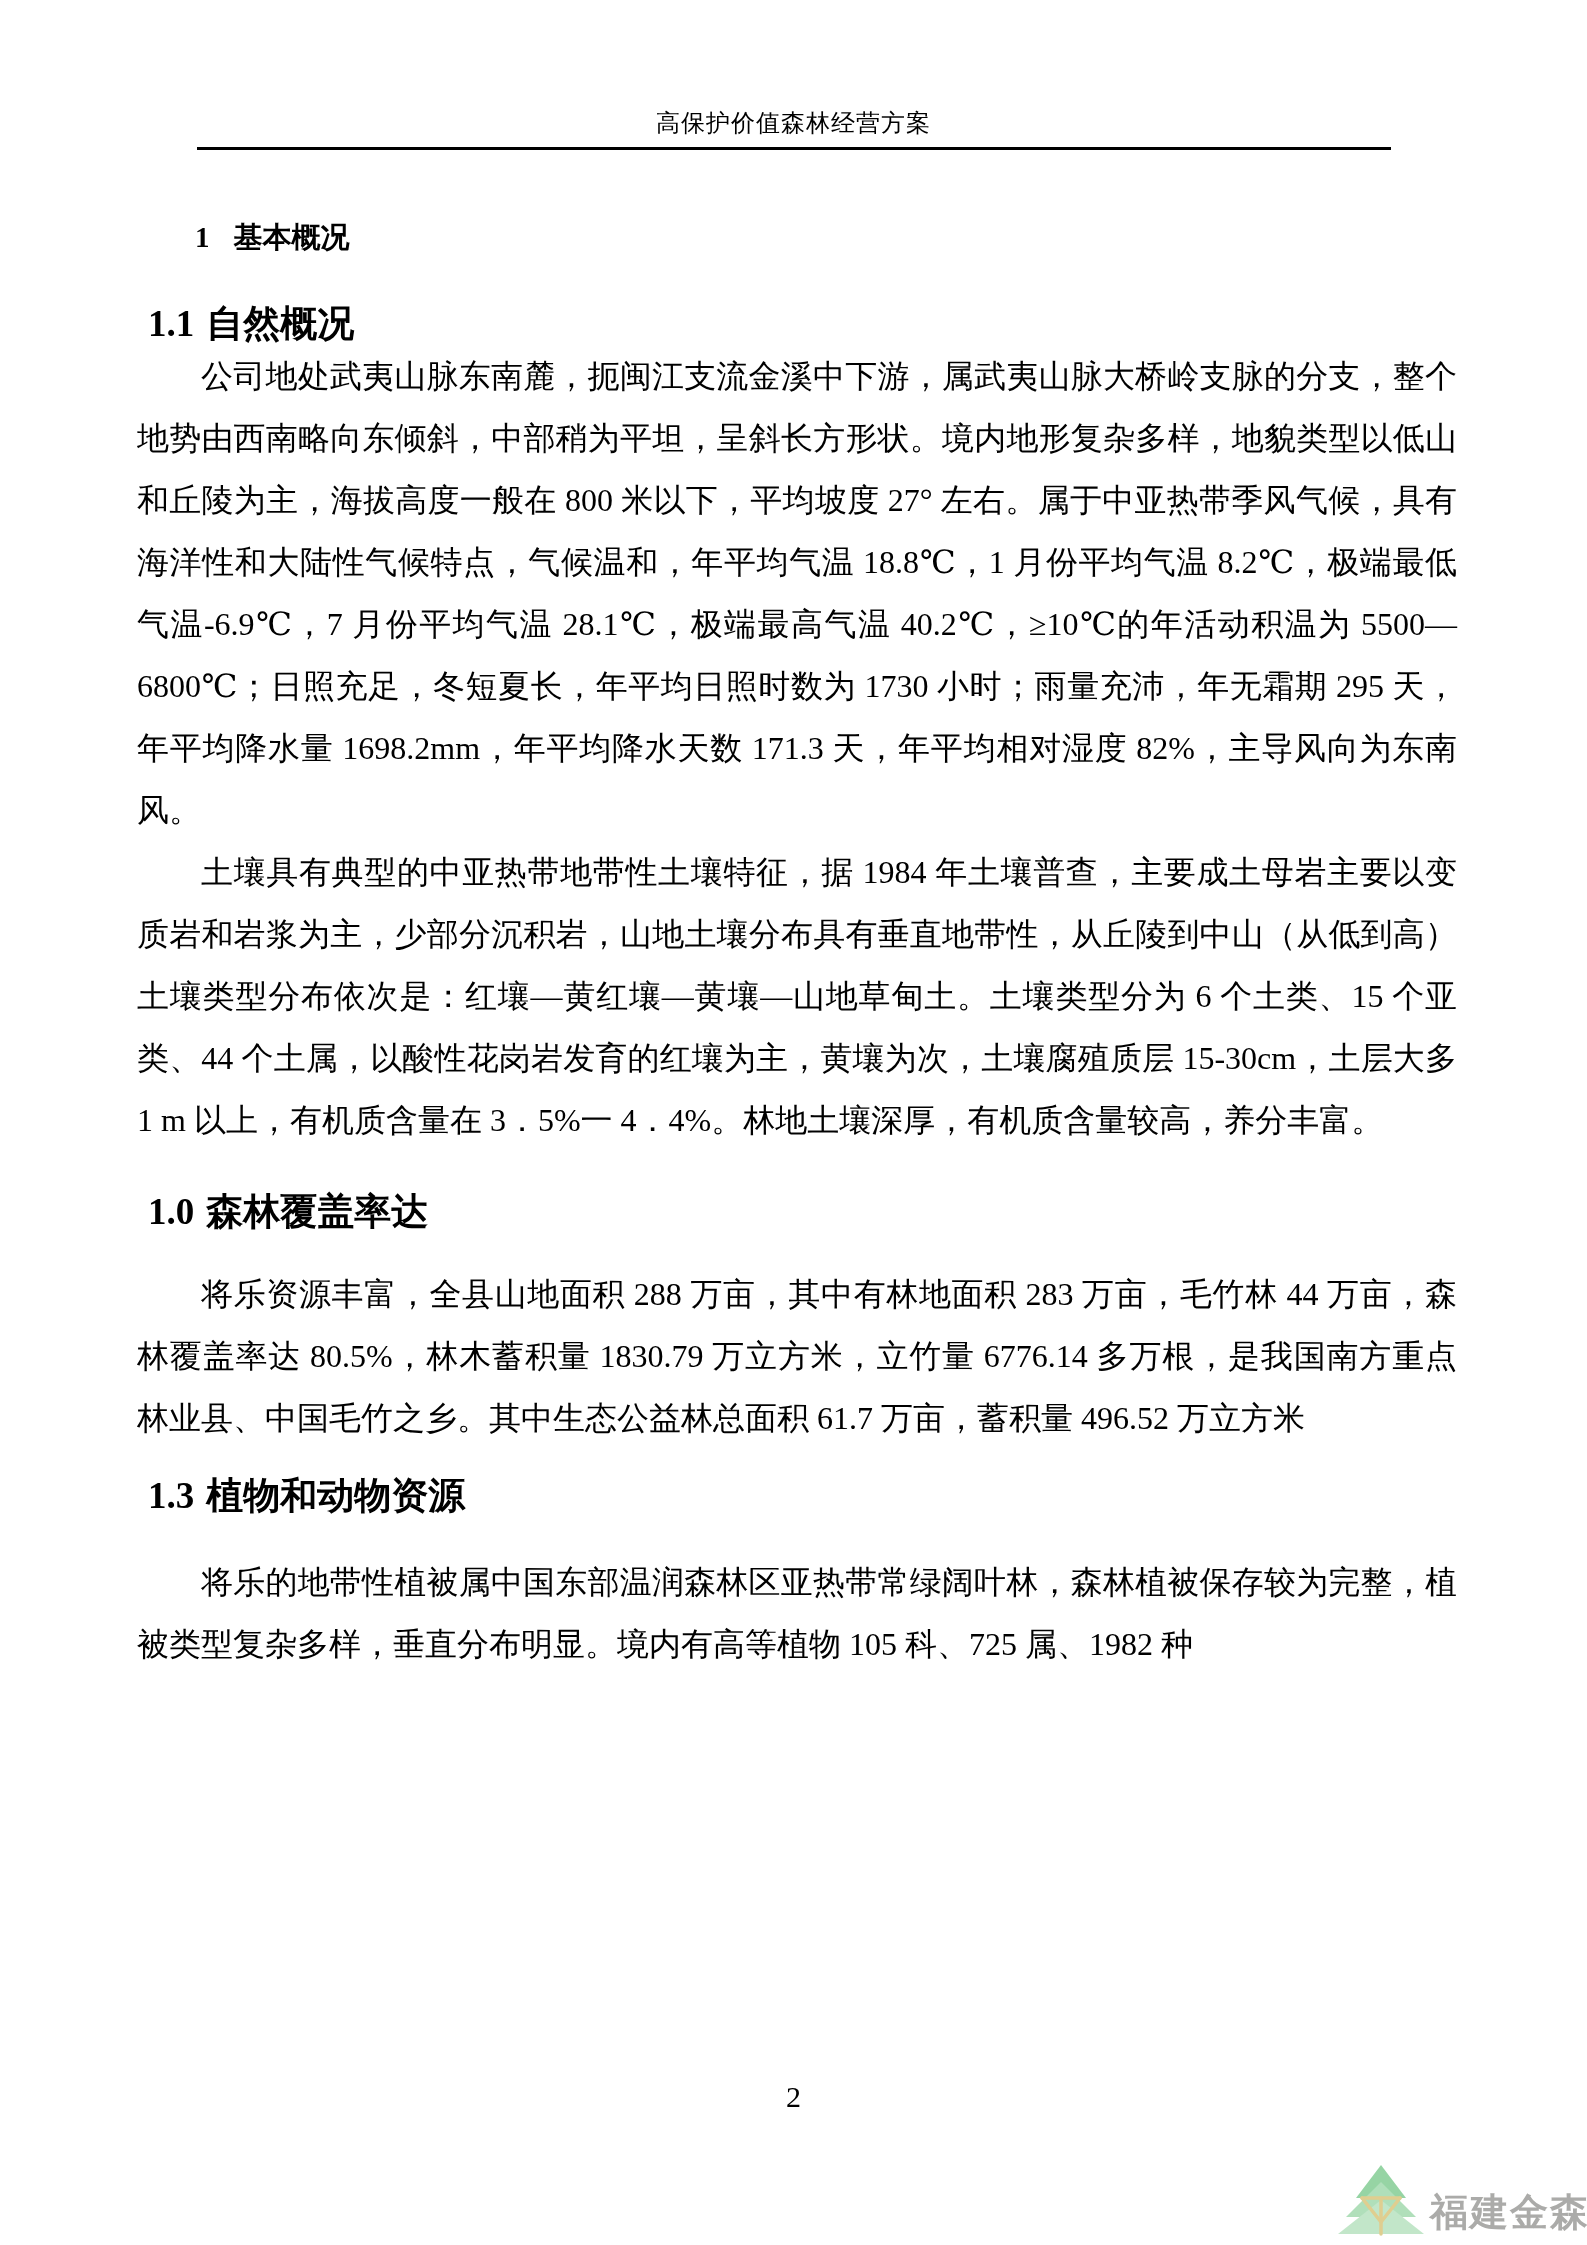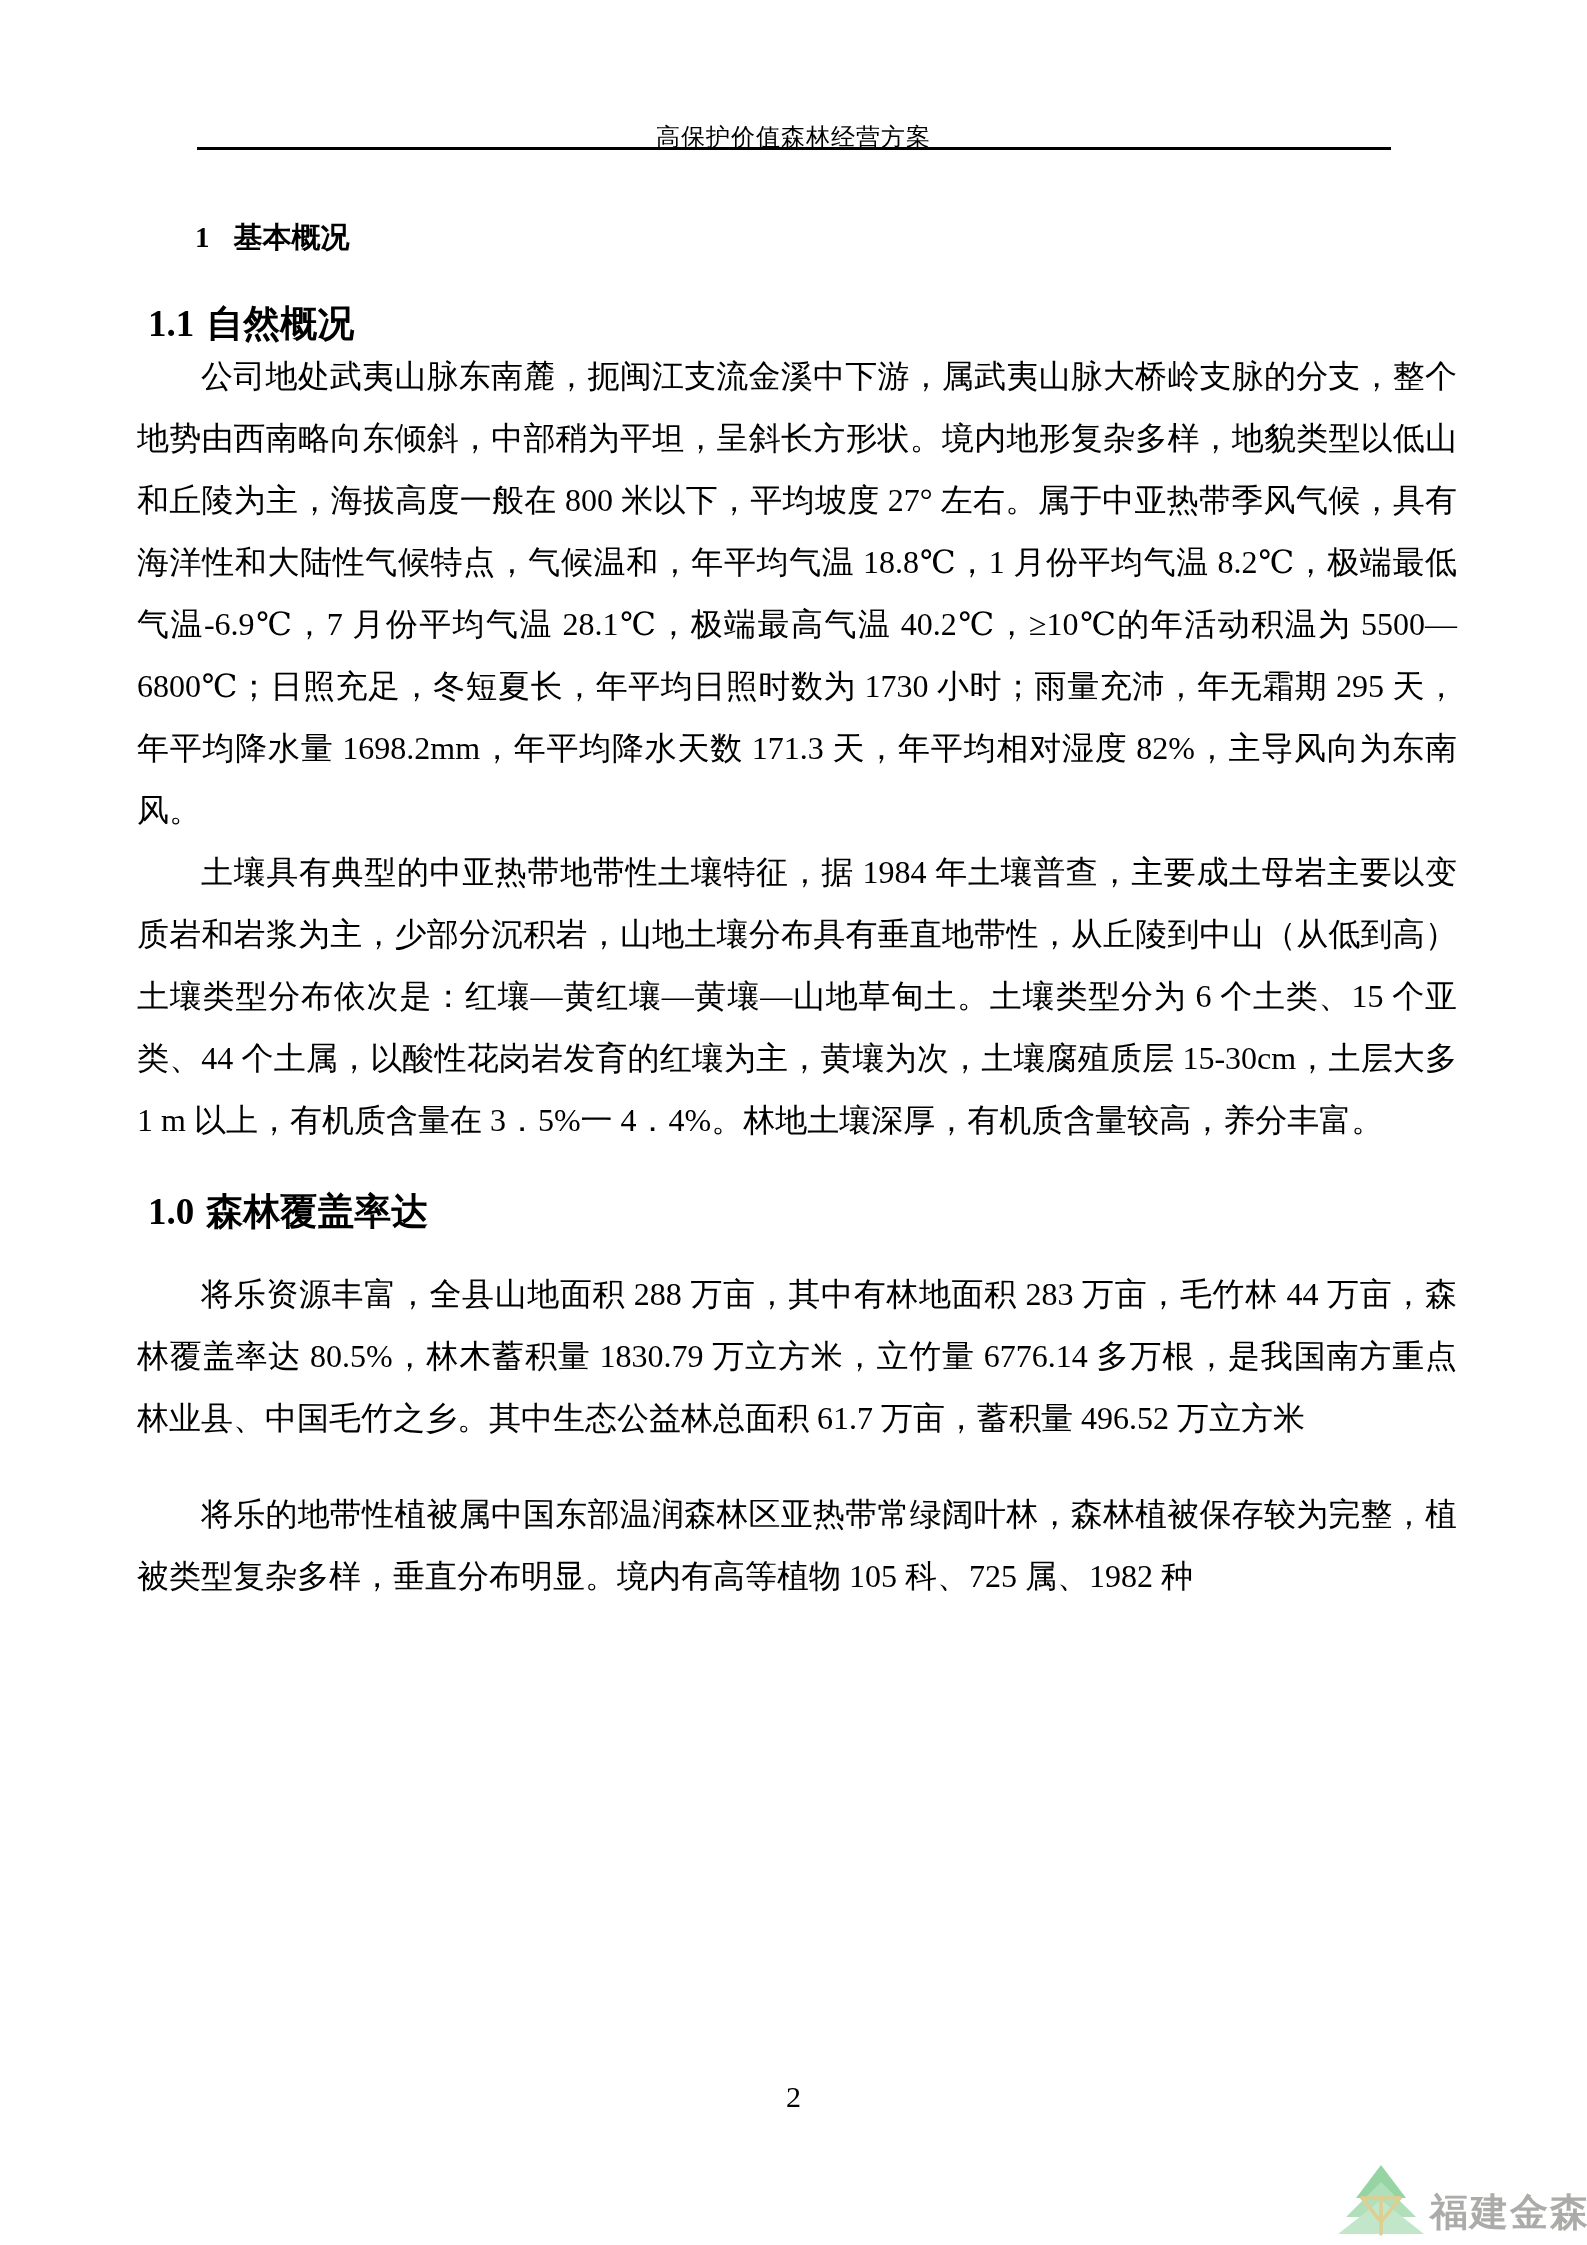--- a/index.html
+++ b/index.html
@@ -8,21 +8,21 @@
     width: 1587px;
     height: 2245px;
     background: #ffffff;
     overflow: hidden;
     font-family: "Liberation Serif", "DejaVu Serif", serif;
     color: #000000;
   }
   
   .doc-header {
     position: absolute;
-    top: 122px; left: 0;
+    top: 108px; left: 0;
     width: 100%;
     text-align: center;
     font-size: 24px;
     line-height: 30px;
     letter-spacing: 1px;
   }
   .header-rule {
     position: absolute;
     top: 147px; left: 197px;
     width: 1194px; height: 3px;
@@ -107,20 +107,21 @@
 
     <h2 class="section-heading s1"><span class="h-num">1.1</span><span>自然概况</span></h2>
 
     <p class="body-par">公司地处武夷山脉东南麓，扼闽江支流金溪中下游，属武夷山脉大桥岭支脉的分支，整个地势由西南略向东倾斜，中部稍为平坦，呈斜长方形状。境内地形复杂多样，地貌类型以低山和丘陵为主，海拔高度一般在 800 米以下，平均坡度 27° 左右。属于中亚热带季风气候，具有海洋性和大陆性气候特点，气候温和，年平均气温 18.8℃，1 月份平均气温 8.2℃，极端最低气温-6.9℃，7 月份平均气温 28.1℃，极端最高气温 40.2℃，≥10℃的年活动积温为 5500—6800℃；日照充足，冬短夏长，年平均日照时数为 1730 小时；雨量充沛，年无霜期 295 天，年平均降水量 1698.2mm，年平均降水天数 171.3 天，年平均相对湿度 82%，主导风向为东南风。</p>
     <p class="body-par">土壤具有典型的中亚热带地带性土壤特征，据 1984 年土壤普查，主要成土母岩主要以变质岩和岩浆为主，少部分沉积岩，山地土壤分布具有垂直地带性，从丘陵到中山（从低到高）土壤类型分布依次是：红壤—黄红壤—黄壤—山地草甸土。土壤类型分为 6 个土类、15 个亚类、44 个土属，以酸性花岗岩发育的红壤为主，黄壤为次，土壤腐殖质层 15-30cm，土层大多 1 m 以上，有机质含量在 3．5%一 4．4%。林地土壤深厚，有机质含量较高，养分丰富。</p>
 
     <h2 class="section-heading s2"><span class="h-num">1.0</span><span>森林覆盖率达</span></h2>
 
     <p class="body-par after-h2">将乐资源丰富，全县山地面积 288 万亩，其中有林地面积 283 万亩，毛竹林 44 万亩，森林覆盖率达 80.5%，林木蓄积量 1830.79 万立方米，立竹量 6776.14 多万根，是我国南方重点林业县、中国毛竹之乡。其中生态公益林总面积 61.7 万亩，蓄积量 496.52 万立方米</p>
 
+    <h2 class="section-heading s3"><span class="h-num">1.3</span><span>植物和动物资源</span></h2>
 
     <p class="body-par after-h3">将乐的地带性植被属中国东部温润森林区亚热带常绿阔叶林，森林植被保存较为完整，植被类型复杂多样，垂直分布明显。境内有高等植物 105 科、725 属、1982 种</p>
 
   </div>
 
   <div class="page-number">2</div>
 
   <div class="company-logo">
     <svg class="logo-tree" viewBox="0 0 86 76">
       <polygon points="43,5 68,38 18,38" fill="#8bd09b"></polygon>

